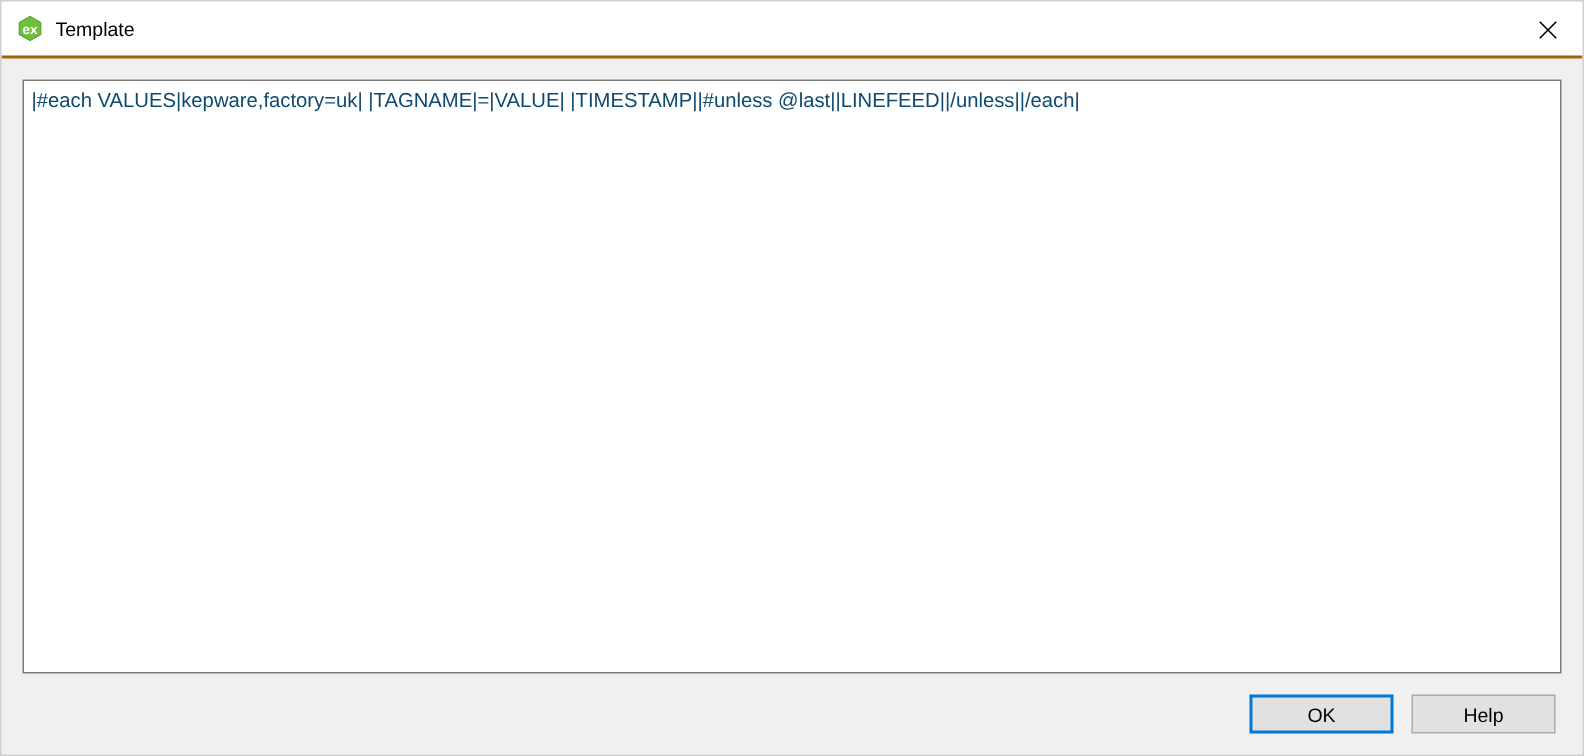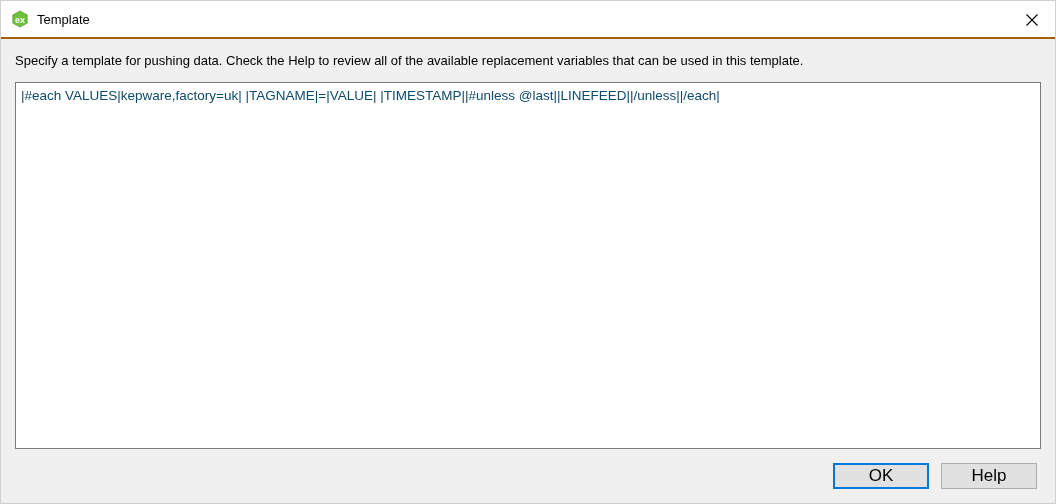--- a/index.html
+++ b/index.html
@@ -88,21 +88,21 @@
     display: flex;
     justify-content: flex-end;
     gap: 12px;
     padding: 14px 4px 14px 0;
   }
   .btn {
     width: 96px;
     height: 26px;
     background: #e1e1e1;
     border: 1px solid #adadad;
-    font-size: 17px;
+    font-size: 13px;
     color: #000;
     display: flex;
     align-items: center;
     justify-content: center;
     cursor: pointer;
     font-family: inherit;
   }
   .btn.primary {
     border: 2px solid #0078d7;
     background: #e1e1e1;
@@ -121,21 +121,20 @@
   <span class="title-text">Template</span>
   <div class="close-btn">
     <svg viewBox="0 0 12 12">
       <line x1="0.5" y1="0.5" x2="11.5" y2="11.5" stroke="#000" stroke-width="1.1"></line>
       <line x1="11.5" y1="0.5" x2="0.5" y2="11.5" stroke="#000" stroke-width="1.1"></line>
     </svg>
   </div>
 </div>
 
 <div class="content">
-  <div class="instruction">Specify a template for pushing data. Check the Help to review all of the available replacement variables that can be used in this template.</div>
 
   <div class="textarea-wrap">
     <div class="template-text" contenteditable="true" spellcheck="false" style="">|#each VALUES|kepware,factory=uk| |TAGNAME|=|VALUE| |TIMESTAMP||#unless @last||LINEFEED||/unless||/each|</div>
   </div>
 
   <div class="button-row">
     <button class="btn primary">OK</button>
     <button class="btn">Help</button>
   </div>
 </div>

